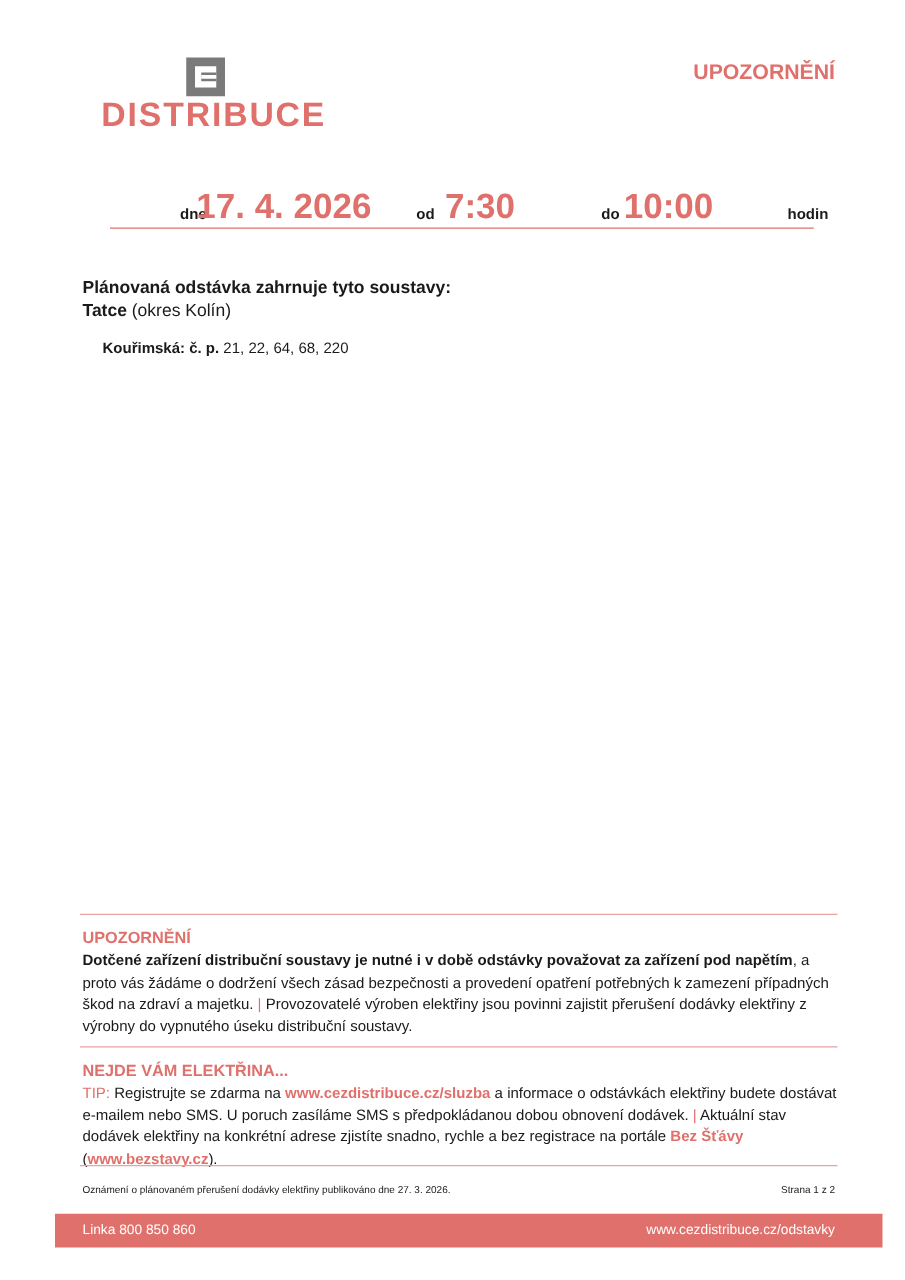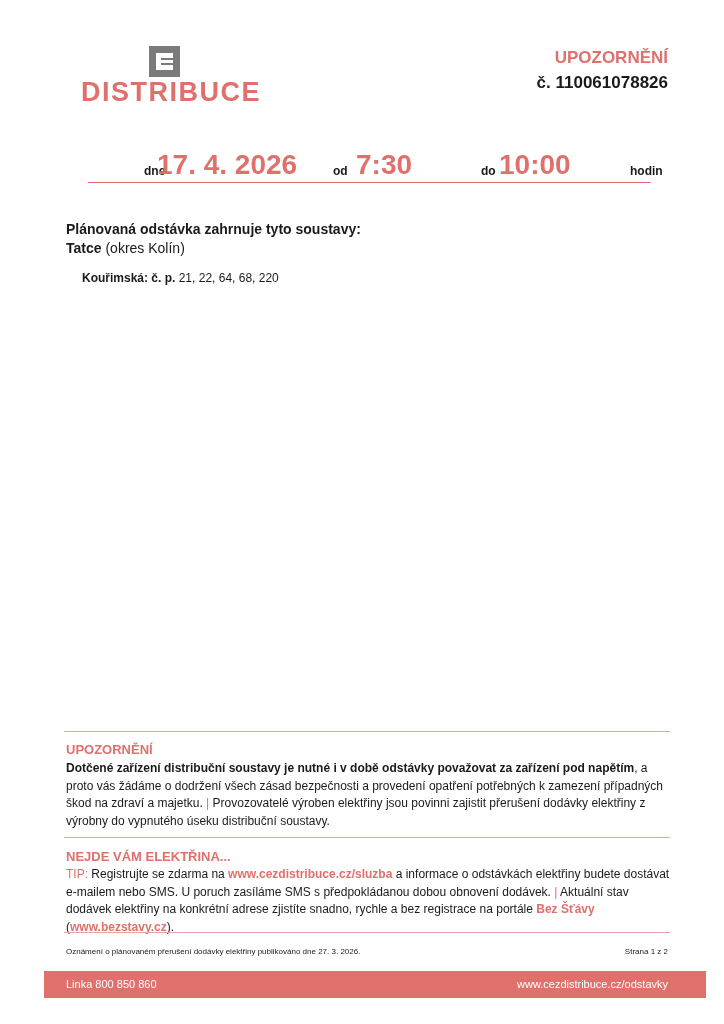--- a/index.html
+++ b/index.html
@@ -56,21 +56,20 @@
   <div class="logo-mark">
     <div class="e1"></div>
       <div class="e2"></div>
       <div class="e3"></div>
   </div>
   <span class="logo-text">DISTRIBUCE</span>
 </div>
 
 <div class="abs hdr-right">
   <div class="hdr-title">UPOZORNĚNÍ</div>
-  <div class="hdr-num">č. 110061078826</div>
 </div>
 
 <div class="abs dateline">
   <span class="dl-item dl-small" style="left:22px">dne</span>
   <span class="dl-item dl-big" style="left:69px">17. 4. 2026</span>
   <span class="dl-item dl-small" style="left:211px">od</span>
   <span class="dl-item dl-big" style="left:268px">7:30</span>
   <span class="dl-item dl-small" style="left:359px">do</span>
   <span class="dl-item dl-big" style="left:411px">10:00</span>
   <span class="dl-item dl-small" style="left:508px">hodin</span>

